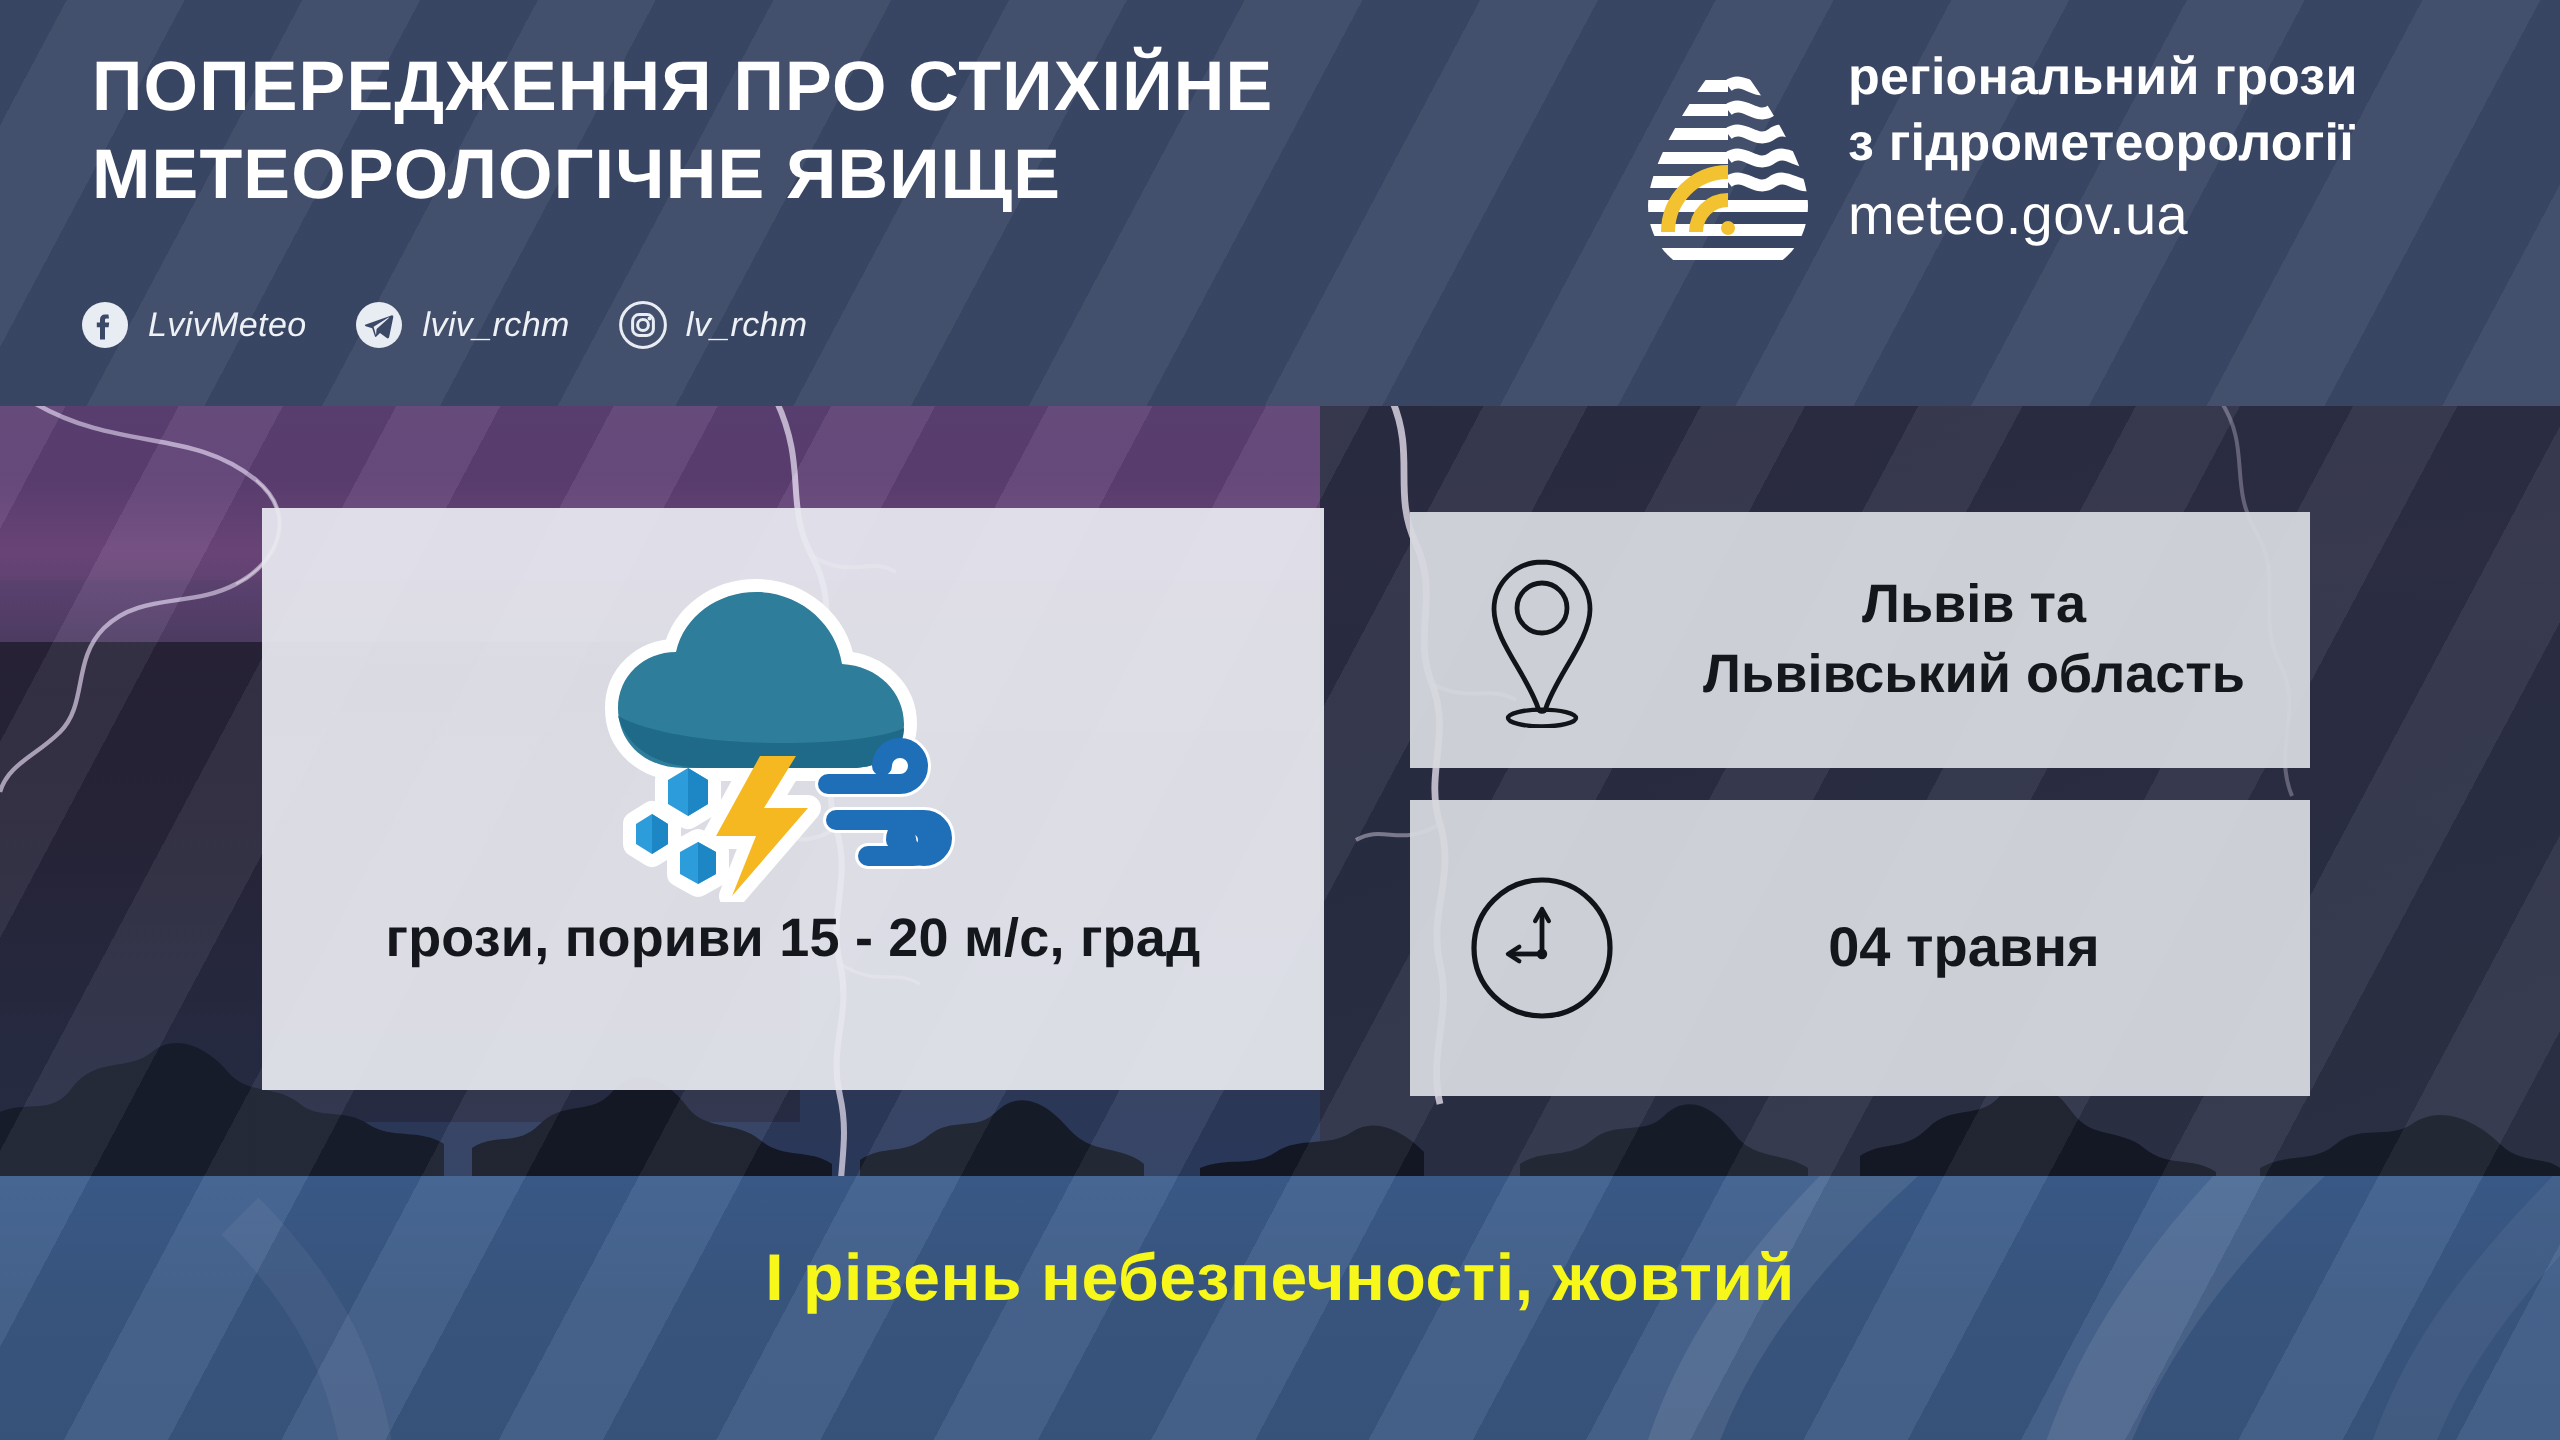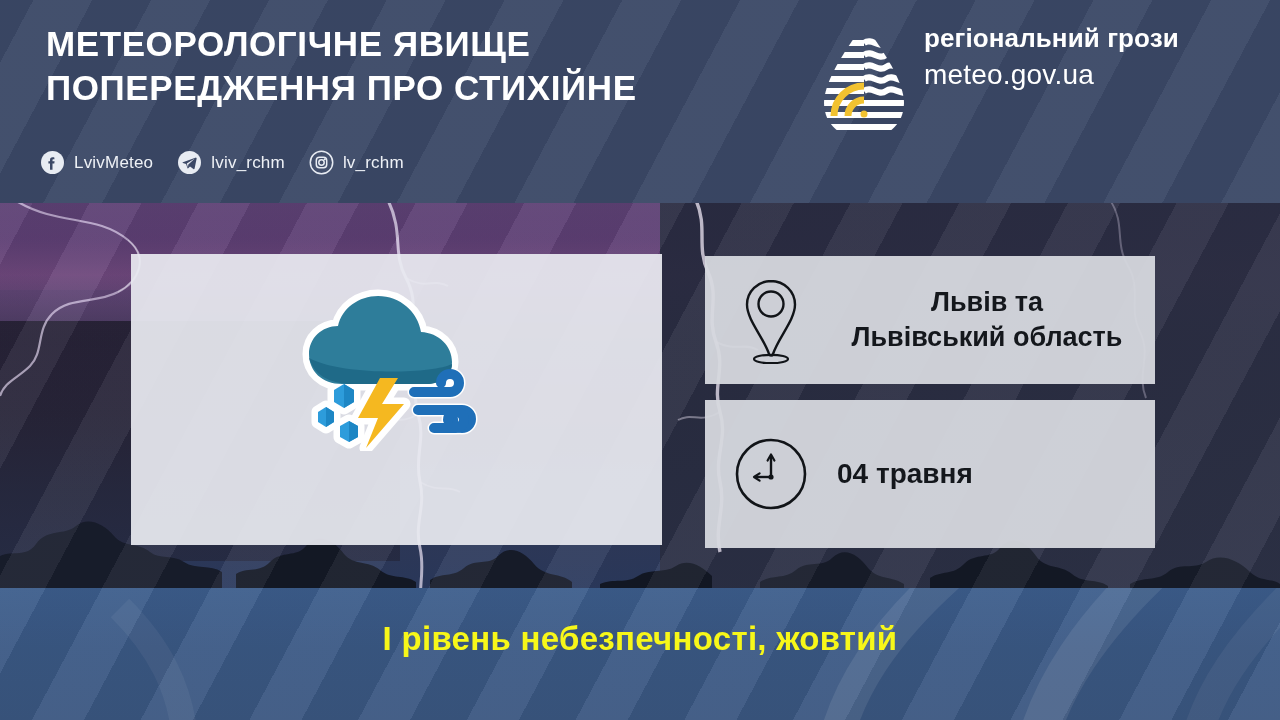--- a/index.html
+++ b/index.html
@@ -43,21 +43,21 @@
   .header-stripes{position:absolute;inset:0;
      background:repeating-linear-gradient(-62deg,
         rgba(255,255,255,.045) 0px, rgba(255,255,255,.045) 52px,
         rgba(0,0,0,.045) 52px, rgba(0,0,0,.045) 104px);}
   .title{position:absolute;left:46px;top:22px;width:760px;color:#fff;
      font-size:35px;font-weight:bold;line-height:1.26;letter-spacing:.6px;}
 
   .socials{position:absolute;left:40px;top:150px;display:flex;align-items:center;gap:0;}
   .soc{display:flex;align-items:center;margin-right:24px;}
   .soc-ic{width:25px;height:25px;flex:0 0 25px;margin-right:9px;}
-  .soc-tx{color:#eef1f6;font-size:17px;letter-spacing:.2px;}
+  .soc-tx{color:#eef1f6;font-size:17px;letter-spacing:.2px;font-style:italic;}
 
   .logo{position:absolute;left:818px;top:22px;display:flex;align-items:flex-start;}
   .logo-mark{width:92px;height:120px;flex:0 0 92px;}
   .logo-txt{margin-left:14px;color:#fff;}
   .logo-l1,.logo-l2,.logo-l3{font-size:26px;font-weight:bold;line-height:1.26;letter-spacing:.1px;}
   .logo-url{font-size:28px;line-height:1.3;margin-top:2px;letter-spacing:.2px;}
 
   
   .card-main{position:absolute;left:131px;top:254px;width:531px;height:291px;
      background:rgba(232,234,240,.93);}
@@ -66,21 +66,21 @@
      color:#14171c;font-size:27px;font-weight:bold;letter-spacing:.1px;}
 
   .card-loc{position:absolute;left:705px;top:256px;width:450px;height:128px;
      background:rgba(214,216,222,.95);display:flex;align-items:center;}
   .card-date{position:absolute;left:705px;top:400px;width:450px;height:148px;
      background:rgba(214,216,222,.95);display:flex;align-items:center;}
   .pin-wrap{width:132px;flex:0 0 132px;display:flex;justify-content:center;align-items:center;}
   .clock-wrap{width:132px;flex:0 0 132px;display:flex;justify-content:center;align-items:center;}
   .loc-text{flex:1;text-align:center;color:#14171c;font-size:27px;font-weight:bold;
      line-height:1.28;padding-right:18px;}
-  .date-text{flex:1;color:#14171c;font-size:28px;font-weight:bold;padding-right:28px;}
+  .date-text{flex:1;text-align:center;color:#14171c;font-size:28px;font-weight:bold;padding-right:28px;}
 
   .level{position:absolute;left:0;right:0;top:620px;text-align:center;
      color:#F7F719;font-size:33px;font-weight:bold;letter-spacing:.3px;}
 </style>
 </head>
 <body>
 
 <div id="stage">
 
   <div class="bg">
@@ -140,22 +140,22 @@
       <path d="M120 20 C160 60 180 100 185 150" stroke="rgba(255,255,255,.05)" stroke-width="26" fill="none"></path>
     </svg>
 
     <div class="stripes"></div>
   </div>
 
   <div class="header">
     <div class="header-stripes"></div>
 
     <div class="title">
+      <div>ПОПЕРЕДЖЕННЯ ПРО СТИХІЙНЕ</div>
       <div>МЕТЕОРОЛОГІЧНЕ ЯВИЩЕ</div>
-      <div>ПОПЕРЕДЖЕННЯ ПРО СТИХІЙНЕ</div>
     </div>
 
     <div class="socials">
       <div class="soc">
         <svg class="soc-ic" viewBox="0 0 25 25">
           <circle cx="12.5" cy="12.5" r="11.5" fill="#e8ecf3"></circle>
           <path d="M14.2 7.3h-1.7c-1.6 0-2.5 1-2.5 2.6v1.4H8.4v2.3H10v6.2h2.5v-6.2h1.8l.3-2.3h-2.1V10.2c0-.6.2-.9.9-.9h1.1z" fill="#3b4866"></path>
         </svg>
         <span class="soc-tx">LvivMeteo</span>
       </div>
@@ -213,20 +213,21 @@
           <g stroke="#F2C230" fill="none">
             <path d="M46 64 A30 30 0 0 0 16 94" stroke-width="7"></path>
             <path d="M46 78 A16 16 0 0 0 30 94" stroke-width="7"></path>
             <circle cx="46" cy="92" r="3.5" fill="#F2C230" stroke="none"></circle>
           </g>
           <rect x="43" y="0" width="4" height="120" fill="#3b4866" opacity=".0"></rect>
         </g>
       </svg>
       <div class="logo-txt">
         <div class="logo-l2">регіональний грози</div>
+        <div class="logo-l3">з гідрометеорології</div>
         <div class="logo-url">meteo.gov.ua</div>
       </div>
     </div>
   </div>
 
   <div class="card-main">
     <svg class="wx-icon" viewBox="0 0 230 165">
       <g stroke="#ffffff" stroke-width="13" stroke-linejoin="round" stroke-linecap="round" fill="#ffffff">
         <path d="M60 98 C40 98 27 85 27 68 C27 52 40 40 56 40 C60 22 77 10 96 10
                  C118 10 136 26 139 46 C157 47 170 60 170 76 C170 89 159 98 144 98 Z"></path>
@@ -251,20 +252,21 @@
         <path d="M62 98 l10 6 v12 l-10 6 z"></path>
         <path d="M44 121 l8 5 v10 l-8 5 z"></path>
         <path d="M67 135 l9 5 v11 l-9 5 z"></path>
       </g>
       <g stroke="#1F6FB8" stroke-width="10" stroke-linecap="round" fill="none">
         <path d="M132 106 h36 a9 9 0 1 0 -9 -9"></path>
         <path d="M136 124 h44 a9 9 0 1 1 -9 9"></path>
         <path d="M152 142 h22 a8 8 0 1 0 -8 -8"></path>
       </g>
     </svg>
+    <div class="wx-text">грози, пориви 15 - 20 м/с, град</div>
   </div>
 
   <div class="card-loc">
     <div class="pin-wrap">
       <svg width="62" height="88" viewBox="0 0 62 88">
         <path d="M31 5 C17.8 5 7 15.6 7 28.6 C7 44 24 62 29.2 78.5 C29.7 80 32.3 80 32.8 78.5
                  C38 62 55 44 55 28.6 C55 15.6 44.2 5 31 5 Z" fill="none" stroke="#111418" stroke-width="2.4"></path>
         <circle cx="31" cy="28" r="12.5" fill="none" stroke="#111418" stroke-width="2.4"></circle>
         <ellipse cx="31" cy="83" rx="17" ry="4.2" fill="none" stroke="#111418" stroke-width="2.2"></ellipse>
       </svg>

